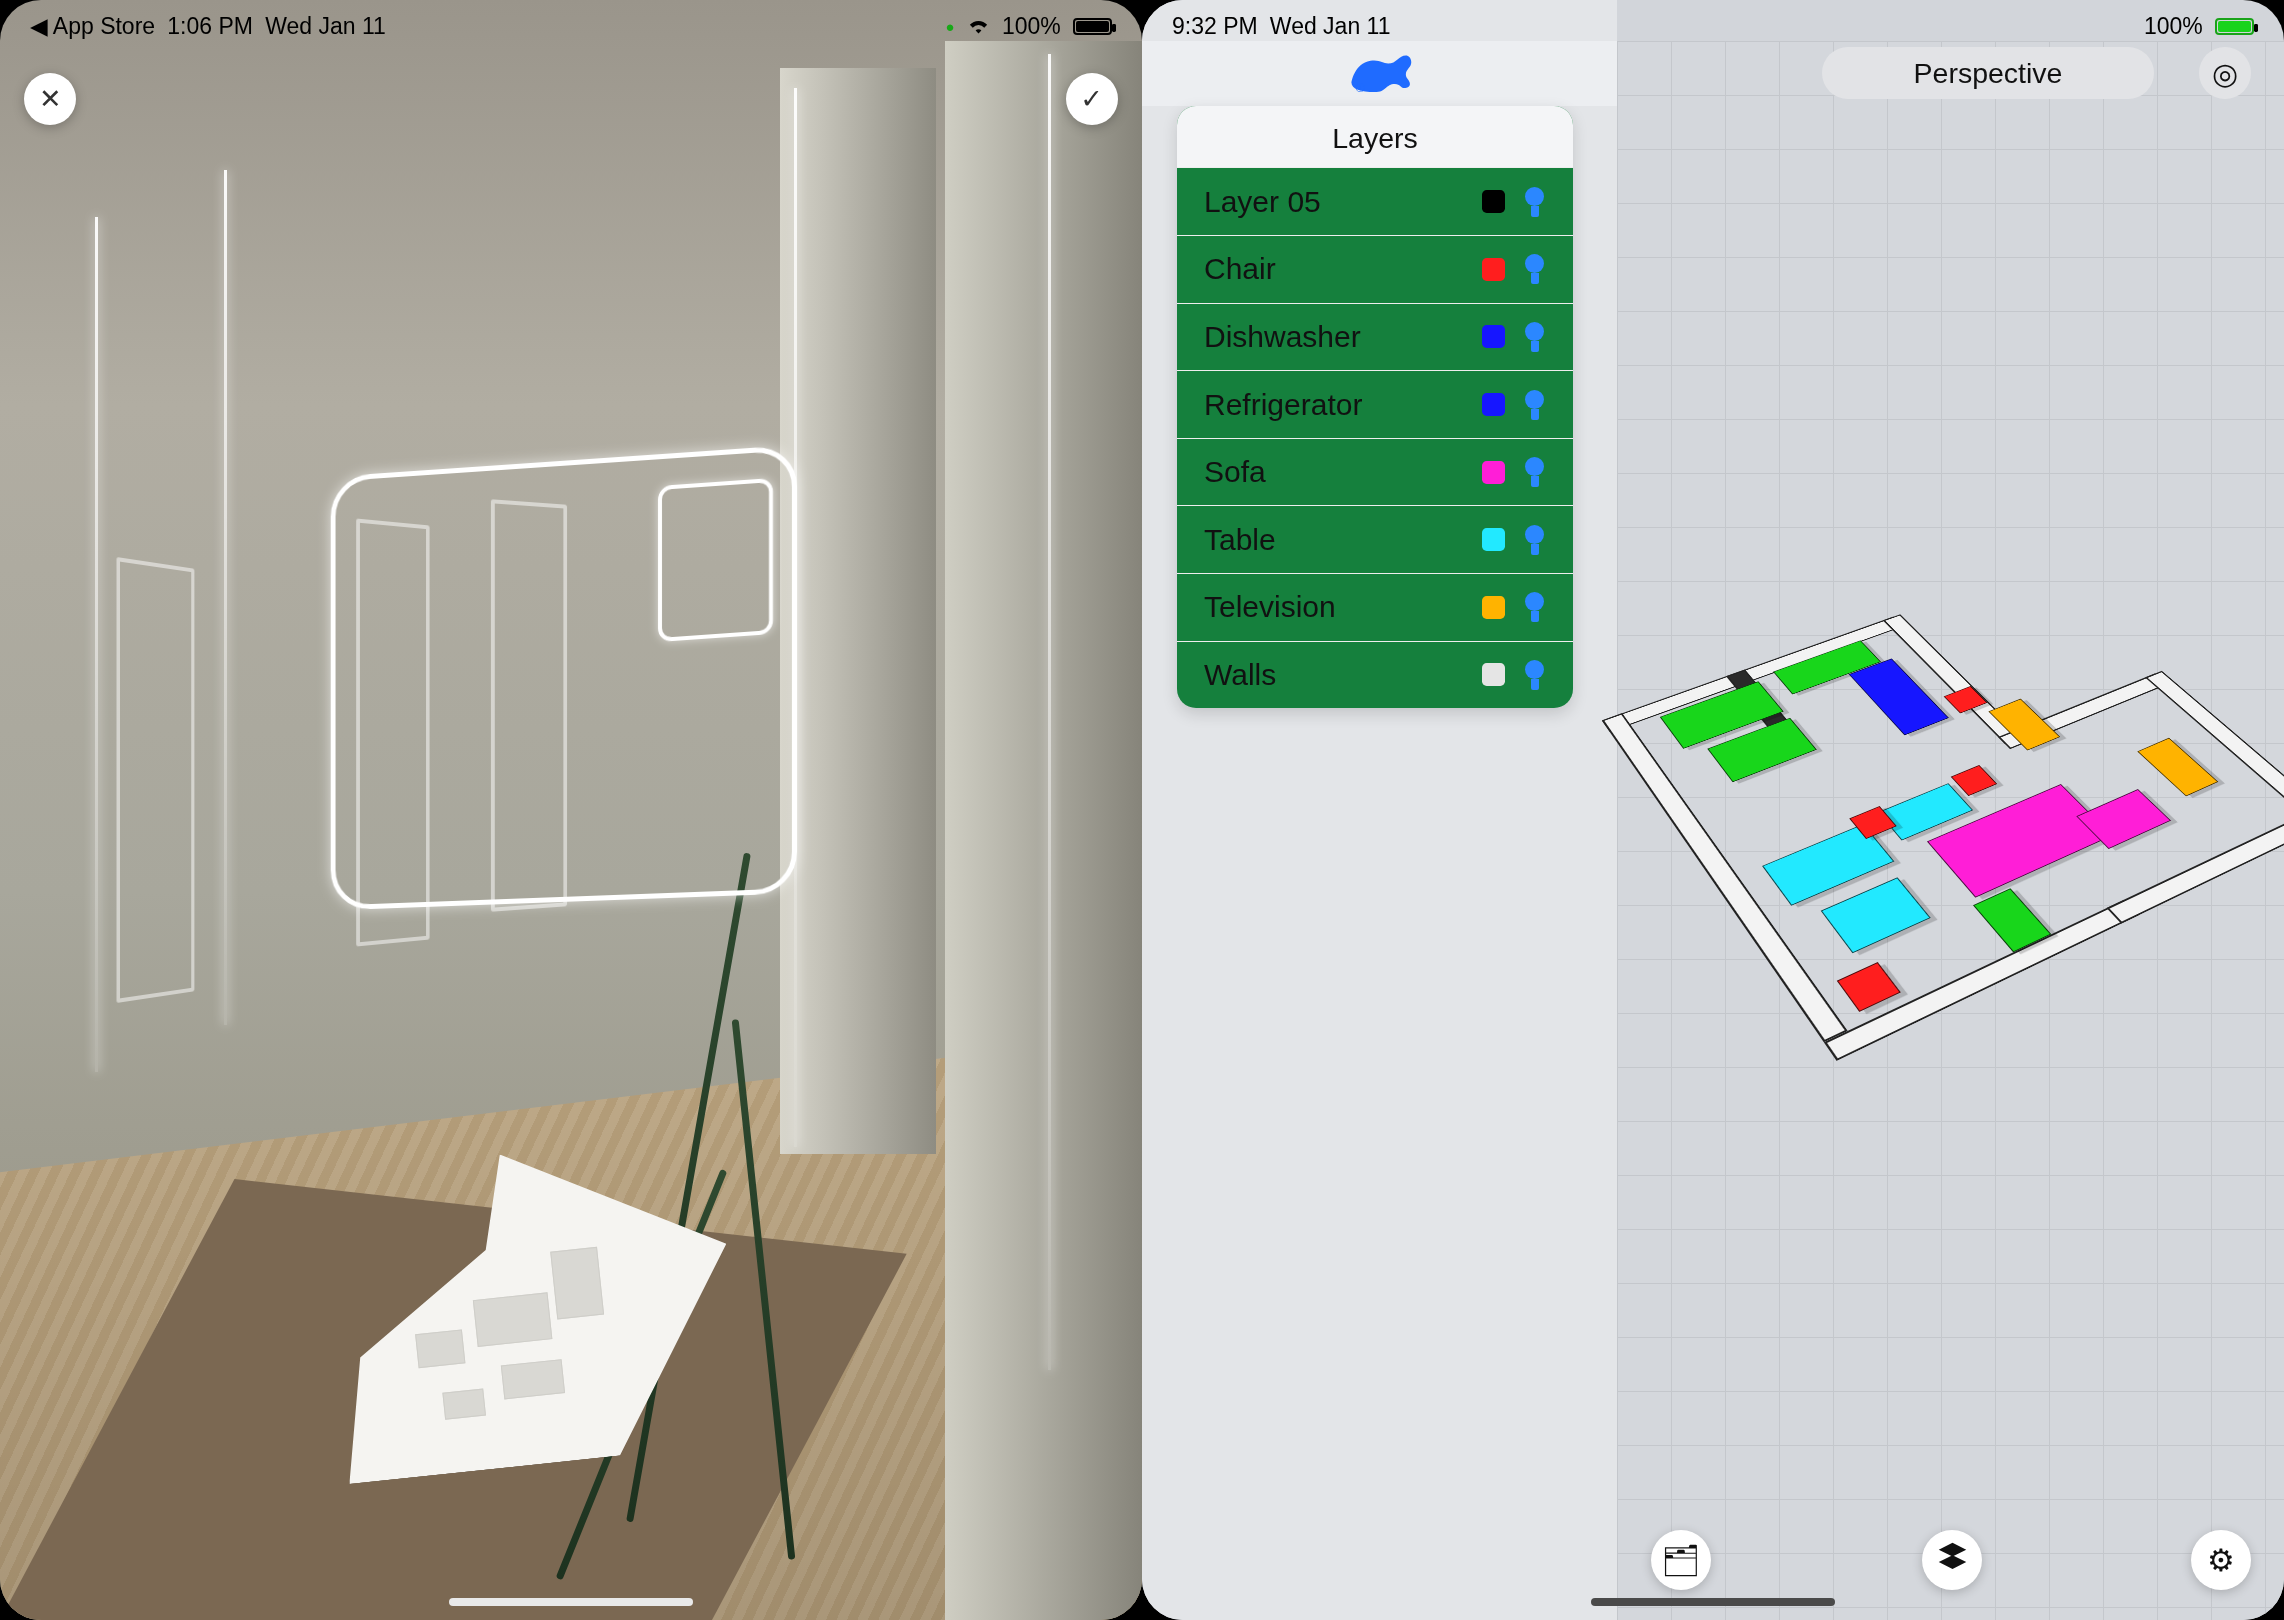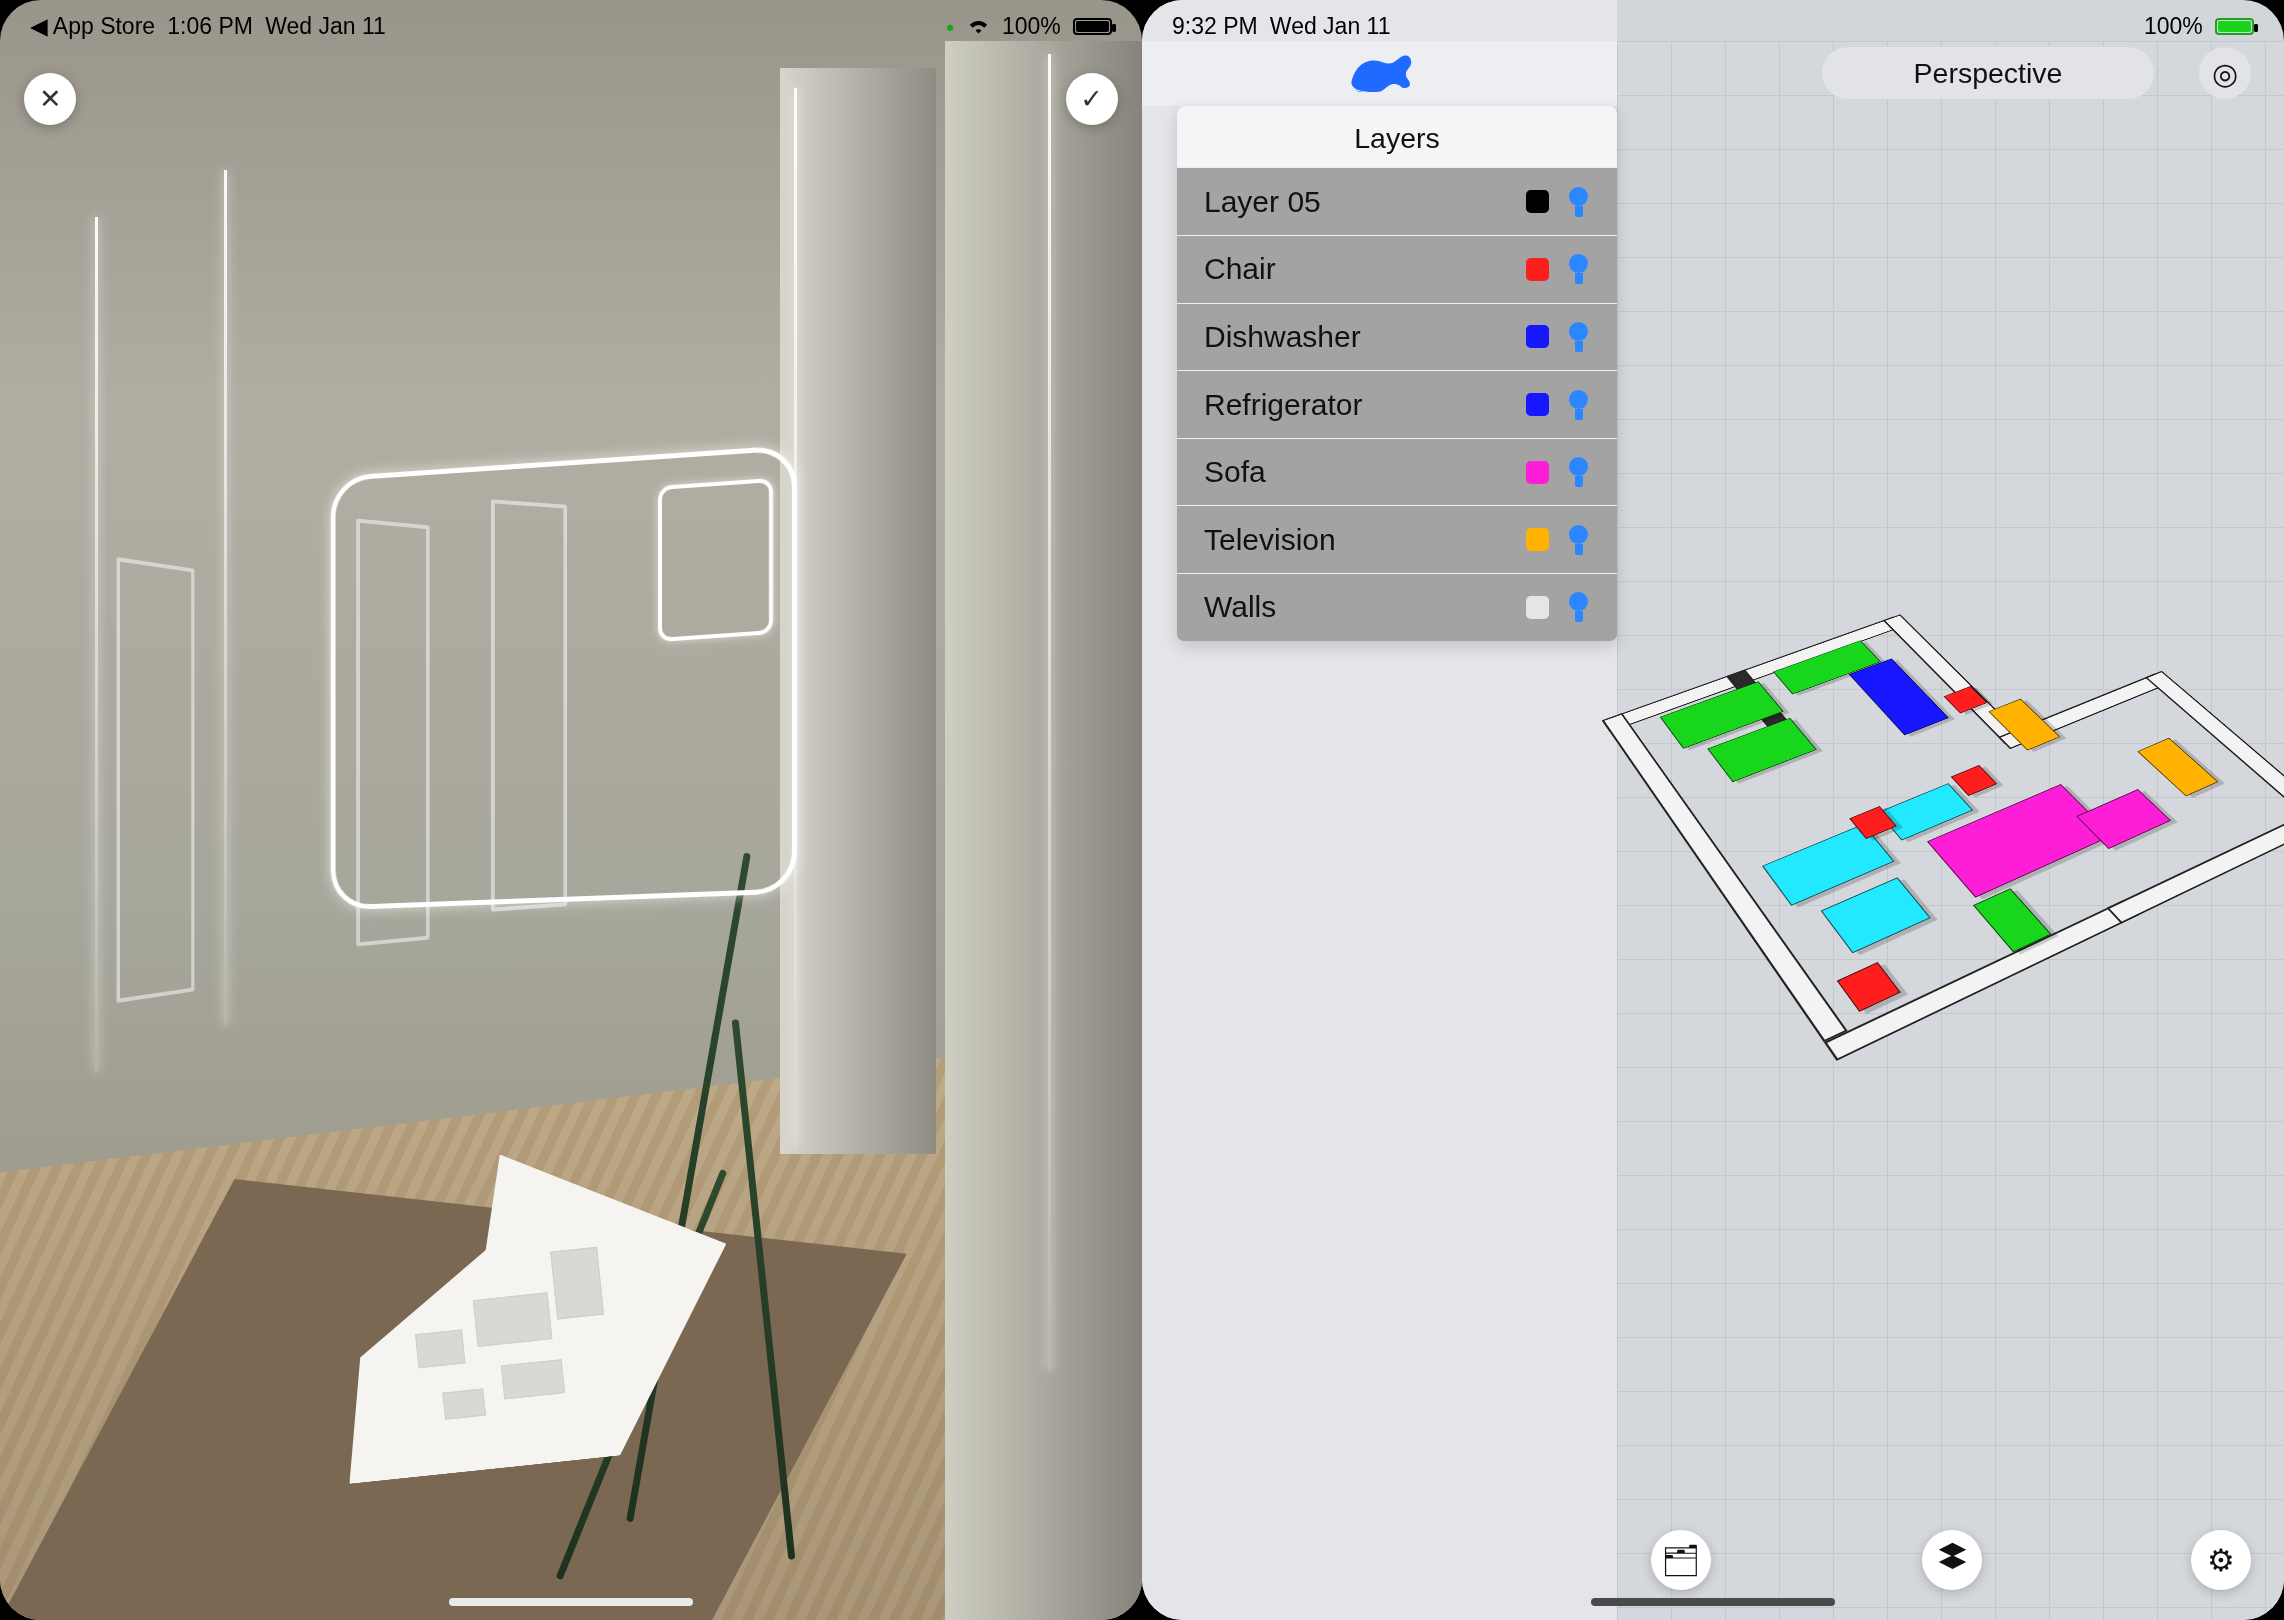--- a/index.html
+++ b/index.html
@@ -152,22 +152,22 @@
   }
 
   .rhino-header {
     position:absolute; top:41px; left:0; width:475px; height:65px;
     display:flex; align-items:center; justify-content:center;
     background:#eceef1;
   }
   .rhino-logo { color:#1f6bff; font-size:37px; }
 
   .layers-card {
-    position:absolute; left:35px; top:106px; width:440px;
-    background:#a3a3a3; border-radius:7px;
+    position:absolute; left:35px; top:106px; width:396px;
+    background:#15803d; border-radius:19px;
     box-shadow:0 5.4px 16.3px rgba(0,0,0,0.14);
     overflow:hidden;
   }
   .layers-title {
     text-align:center; font-size:28.5px; padding:16.3px 0 12.2px;
     color:#111; background:#f4f5f7;
   }
   .layer-row {
     display:flex; align-items:center; justify-content:space-between;
     padding:16.3px 27px; border-top:0.7px solid #eee; font-size:30px; color:#111;
@@ -345,20 +345,27 @@
       <span>Refrigerator</span>
       <span class="layer-right">
         <span class="swatch" style="background:#1616ff"></span>
         <span class="bulb"></span>
       </span>
     </div>
     <div class="layer-row">
       <span>Sofa</span>
       <span class="layer-right">
         <span class="swatch" style="background:#ff1ed7"></span>
+        <span class="bulb"></span>
+      </span>
+    </div>
+    <div class="layer-row">
+      <span>Table</span>
+      <span class="layer-right">
+        <span class="swatch" style="background:#22e9ff"></span>
         <span class="bulb"></span>
       </span>
     </div>
     <div class="layer-row">
       <span>Television</span>
       <span class="layer-right">
         <span class="swatch" style="background:#ffb300"></span>
         <span class="bulb"></span>
       </span>
     </div>

